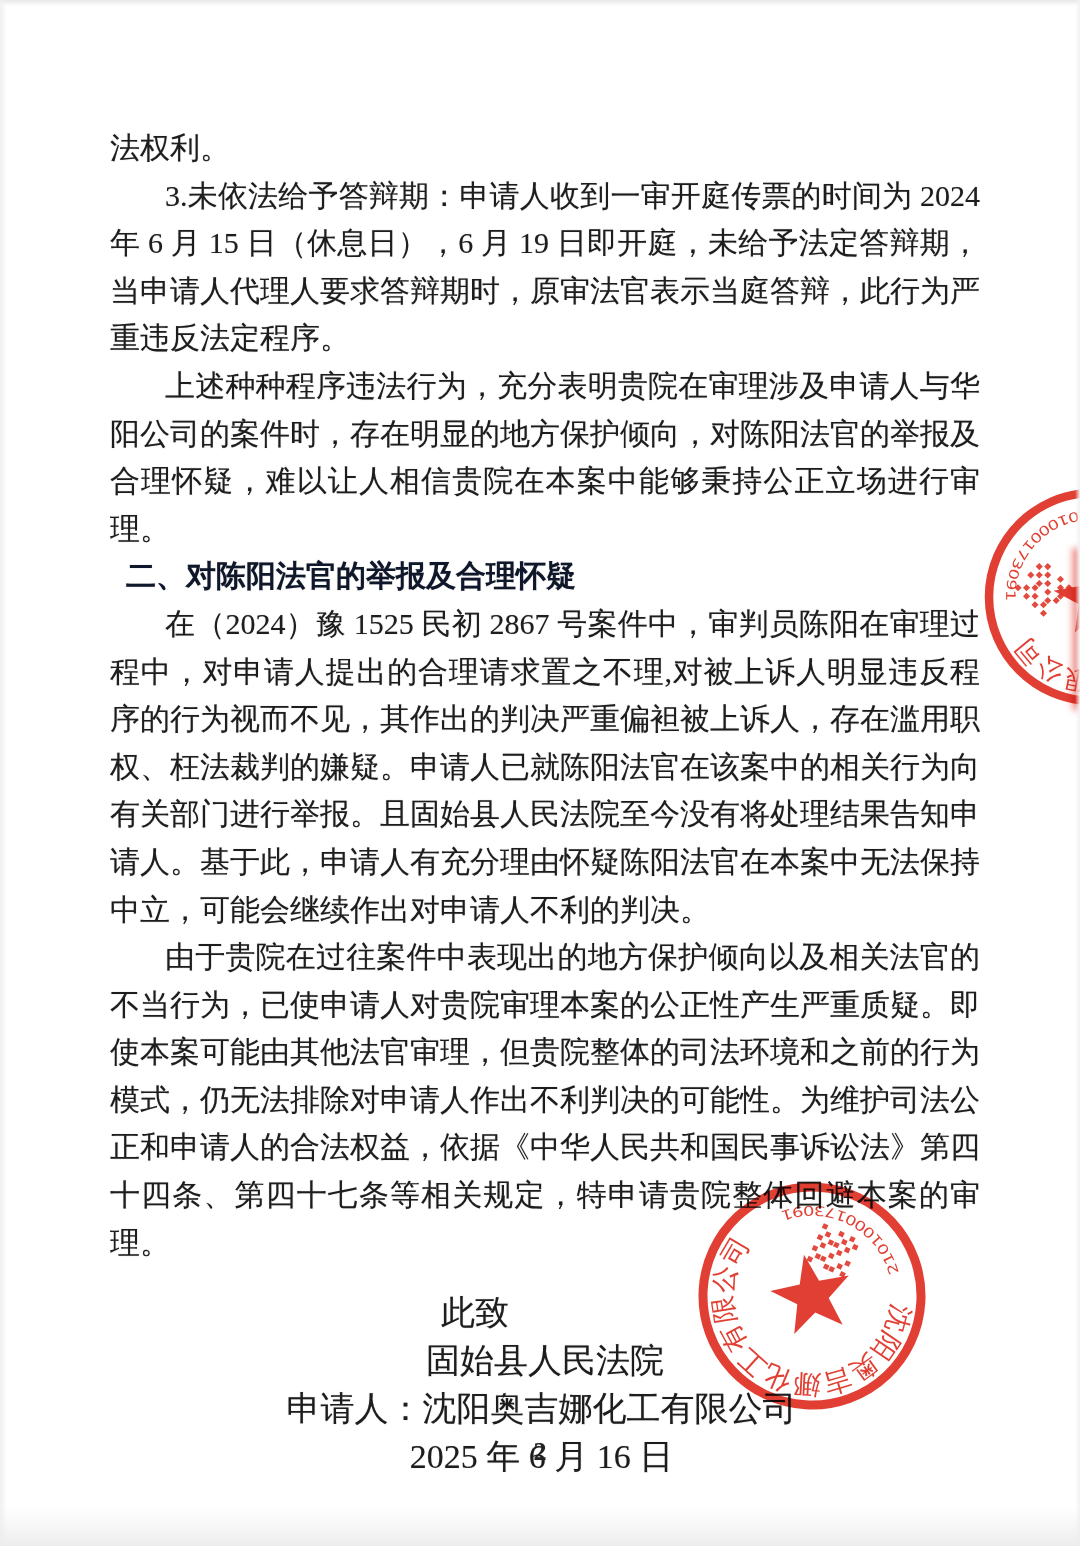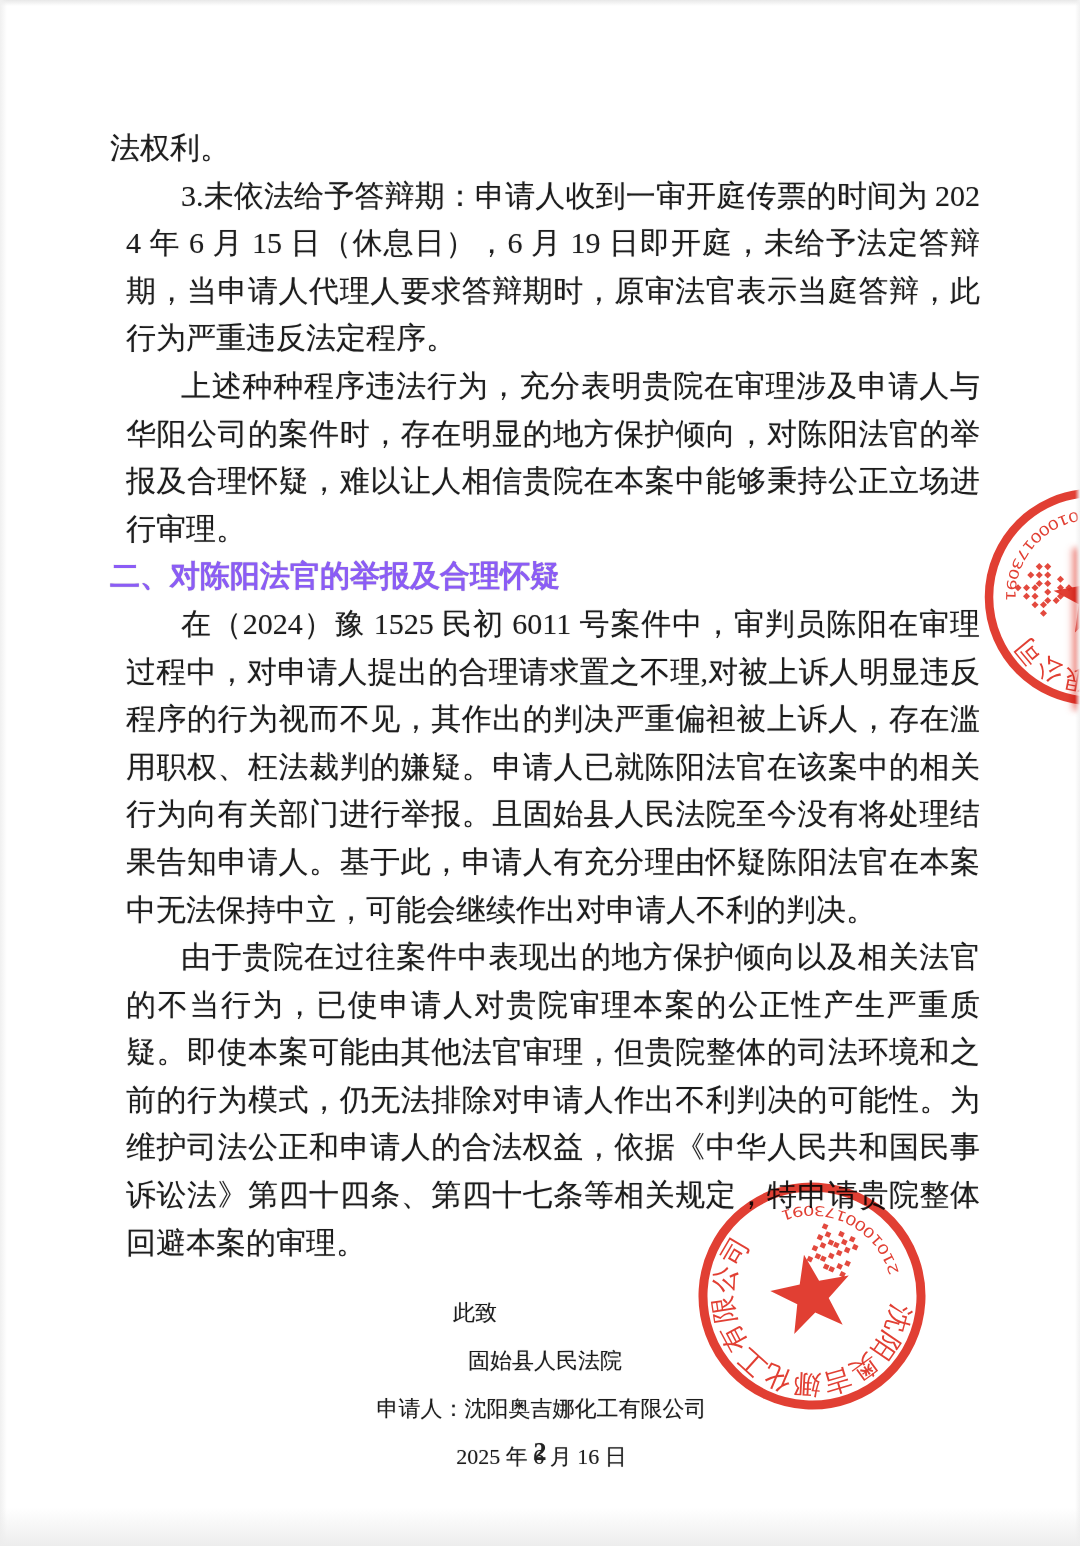--- a/index.html
+++ b/index.html
@@ -10,24 +10,24 @@
     color:#1d1d1d;
   }
   
   .doc {
     position:absolute; left:110px; top:124px; width:870px;
     font-size:30px; line-height:47.6px;
     text-align:justify; text-justify:inter-ideograph;
     text-shadow:0 0 1px rgba(30,30,30,.38);
   }
   .doc p { margin:0; word-break:break-all; }
-  .doc p.ind { text-indent:55px;margin-left:16px; }
-  .doc p.heading { font-weight:700; color:#8b5cf6; }
+  .doc p.ind { text-indent:55px; }
+  .doc p.heading { font-weight:700; color:#0f172a;margin-left:16px; }
   
-  .closing-block { font-size:22px; line-height:48px; margin-top:23px; text-shadow:0 0 1px rgba(30,30,30,.38); }
+  .closing-block { font-size:34px; line-height:48px; margin-top:23px; text-shadow:0 0 1px rgba(30,30,30,.38); }
   .closing { text-align:center; transform:translateX(-70px); }
   .court { text-align:center; }
   .sig { text-align:center; padding-right:7px; }
   .page-num {
     position:absolute; top:1437px; left:0; width:100%;
     text-align:center; font-size:26px; font-weight:700; color:#222;
     text-shadow:0 0 1px rgba(30,30,30,.35);
   }
   
   .seal { position:absolute; mix-blend-mode:multiply; opacity:.93; }
@@ -48,21 +48,21 @@
 </head>
 <body>
 
 <div class="page">
 
   <div class="doc">
     <p class="cont">法权利。</p>
     <p class="ind">3.未依法给予答辩期：申请人收到一审开庭传票的时间为 2024 年 6 月 15 日（休息日），6 月 19 日即开庭，未给予法定答辩期，当申请人代理人要求答辩期时，原审法官表示当庭答辩，此行为严重违反法定程序。</p>
     <p class="ind">上述种种程序违法行为，充分表明贵院在审理涉及申请人与华阳公司的案件时，存在明显的地方保护倾向，对陈阳法官的举报及合理怀疑，难以让人相信贵院在本案中能够秉持公正立场进行审理。</p>
     <p class="heading">二、对陈阳法官的举报及合理怀疑</p>
-    <p class="ind">在（2024）豫 1525 民初 6011 号案件中，审判员陈阳在审理过程中，对申请人提出的合理请求置之不理,对被上诉人明显违反程序的行为视而不见，其作出的判决严重偏袒被上诉人，存在滥用职权、枉法裁判的嫌疑。申请人已就陈阳法官在该案中的相关行为向有关部门进行举报。且固始县人民法院至今没有将处理结果告知申请人。基于此，申请人有充分理由怀疑陈阳法官在本案中无法保持中立，可能会继续作出对申请人不利的判决。</p>
+    <p class="ind">在（2024）豫 1525 民初 2867 号案件中，审判员陈阳在审理过程中，对申请人提出的合理请求置之不理,对被上诉人明显违反程序的行为视而不见，其作出的判决严重偏袒被上诉人，存在滥用职权、枉法裁判的嫌疑。申请人已就陈阳法官在该案中的相关行为向有关部门进行举报。且固始县人民法院至今没有将处理结果告知申请人。基于此，申请人有充分理由怀疑陈阳法官在本案中无法保持中立，可能会继续作出对申请人不利的判决。</p>
     <p class="ind">由于贵院在过往案件中表现出的地方保护倾向以及相关法官的不当行为，已使申请人对贵院审理本案的公正性产生严重质疑。即使本案可能由其他法官审理，但贵院整体的司法环境和之前的行为模式，仍无法排除对申请人作出不利判决的可能性。为维护司法公正和申请人的合法权益，依据《中华人民共和国民事诉讼法》第四十四条、第四十七条等相关规定，特申请贵院整体回避本案的审理。</p>
 
     <div class="closing-block">
       <div class="closing">此致</div>
       <div class="court">固始县人民法院</div>
       <div class="sig">申请人：沈阳奥吉娜化工有限公司</div>
       <div class="sig">2025 年 6 月 16 日</div>
     </div>
   </div>
 

